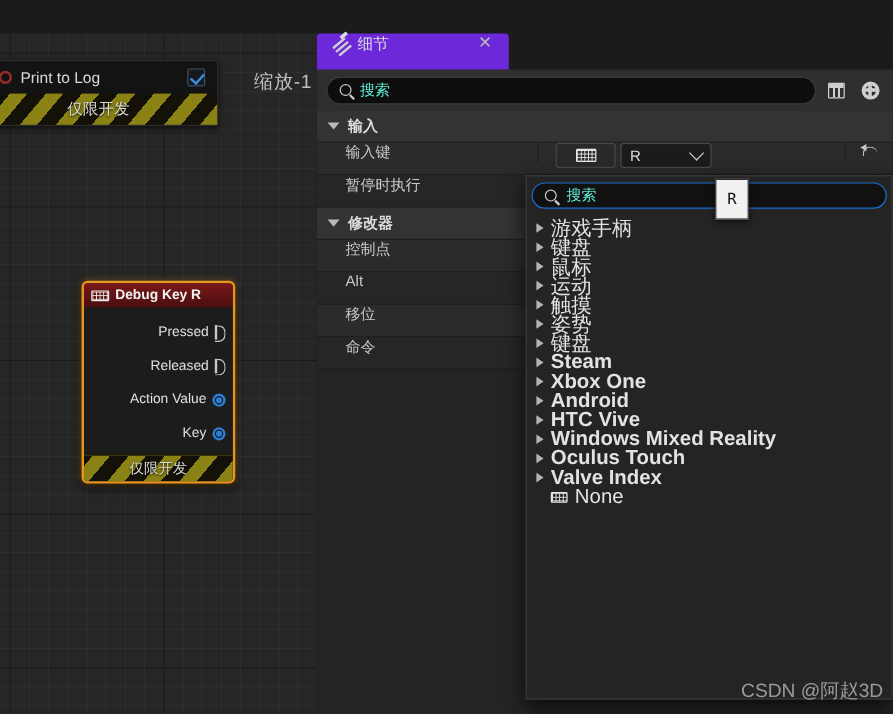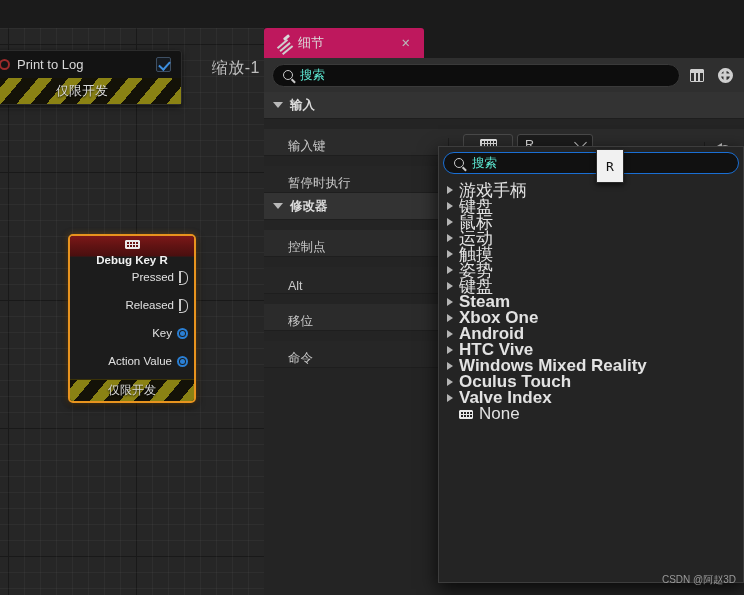--- a/index.html
+++ b/index.html
@@ -72,21 +72,20 @@
     border: 2px solid #e8931e; border-radius: 5px;
     background: #1c1c1c;
     box-shadow: 0 0 6px rgba(232,147,30,.35), 0 3px 8px rgba(0,0,0,.7);
     overflow: hidden;
   }
   .node-key-header {
     display: flex; align-items: center; gap: 5px;
     padding: 4px 6px; height: 21px;
     background: linear-gradient(to bottom, #7c1818 0%, #621313 48%, #4a0f0f 100%);
     border-bottom: 1px solid #341717;
-    flex-direction: column;
   }
   .node-key-title { color: #f2f2f2; font-size: 11.5px; font-weight: bold; white-space: nowrap; }
   .kb-icon {
     width: 15px; height: 9px; flex: none;
     background:
       linear-gradient(to right, #e9e9e9 1px, transparent 1px) 0 0/3px 3px,
       linear-gradient(to bottom, #e9e9e9 1px, transparent 1px) 0 0/3px 3px;
     border: 1px solid #e9e9e9; border-radius: 1px;
   }
   .node-key-body { padding: 6px 0 4px 0; background:#1c1c1c; }
@@ -120,25 +119,24 @@
     border-radius:50%; background:#2a7fd4;
   }
   .node-key .dev-bar { height: 22px; border-top: 1px solid #3a3208; }
   .node-key .dev-bar span { font-size: 12px; }
 
   
   .details { position: absolute; left: 264px; top: 28px; width: 480px; height: 567px; background: #242424; }
 
   .tabbar { height: 30px; background: #1b1b1b; display: flex; align-items: flex-end; }
   .tab {
-    display: flex; align-items: center; gap: 8px;
+    display: flex; align-items: flex-start; gap: 8px;
     height: 30px; padding: 0 12px 0 11px;
-    background: #be185d; border-top-left-radius: 3px; border-top-right-radius: 3px;
+    background: #6d28d9; border-top-left-radius: 3px; border-top-right-radius: 3px;
     min-width: 160px;
-    font-family: Liberation Mono, monospace;
   }
   .tab-title { color: #dcdcdc; font-size: 13px; flex: 1; }
   .tab-close { color: #b9b9b9; font-size: 14px; line-height: 1; padding: 0 2px; }
   .tab-icon { width: 15px; height: 15px; flex: none; position: relative; }
   .tab-icon::before {
     content:""; position:absolute; left:1px; top:7px; width:13px; height:2px;
     background:#cfcfcf; transform: rotate(-40deg); box-shadow: 0 4px 0 #cfcfcf, 0 8px 0 #cfcfcf;
   }
   .tab-icon::after {
     content:""; position:absolute; right:0px; top:0px; width:7px; height:3px;
@@ -188,23 +186,22 @@
     height: 27px; display: flex; align-items: center; gap: 7px;
     padding-left: 9px; background: #333333; border-bottom: 1px solid #1e1e1e; font-weight: bold;
   }
   .tri-down {
     width:0;height:0;border-left:5px solid transparent;border-right:5px solid transparent;
     border-top:6px solid #b9b9b9; flex:none;
   }
   .cat-label { color: #dcdcdc; font-size: 12.5px; }
 
   .prop-row {
-    height: 27px; display: flex; align-items: flex-end; border-bottom: 1px solid #1e1e1e;
+    height: 27px; display: flex; align-items: flex-start; border-bottom: 1px solid #1e1e1e;
     background: #2b2b2b;
-    margin-top: 10px;
   }
   .prop-row.alt { background: #262626; }
   .prop-name {
     width: 185px; display:flex; align-items:center; padding-left: 24px;
     color: #c9c9c9; font-size: 12.5px; border-right: 1px solid #1e1e1e;
   }
   .prop-value { flex: 1; display: flex; align-items: center; padding: 0 4px; position: relative; }
   .prop-reset { width: 40px; display:flex; align-items:center; justify-content:center;
     border-left: 1px solid #1e1e1e; color:#c5c5c5; font-size:15px; }
   .undo-arrow { width:15px;height:13px;position:relative; }
@@ -263,21 +260,21 @@
   .key-badge {
     position: absolute; left: 596px; top: 149px; width: 28px; height: 34px;
     background: #f1f1f1; border: 1px solid #2a2a2a;
     display: flex; align-items: center; justify-content: center;
     color: #111; font-size: 13px; font-family: "DejaVu Sans Mono", monospace;
     box-shadow: 0 2px 5px rgba(0,0,0,.6); z-index: 20;
   }
 
   .watermark {
     position: absolute; right: 8px; bottom: 8px;
-    color: #9a9a9a; font-size: 10px; z-index: 30;
+    color: #9a9a9a; font-size: 16px; z-index: 30;
   }
 </style>
 </head>
 <body>
 
 <div id="root">
 
   <div class="top-strip"></div>
 
   <div class="graph">
@@ -303,25 +300,25 @@
       <div class="node-key-body">
         <div class="pin-row">
           <span class="pin-label">Pressed</span>
           <span class="pin-exec"></span>
         </div>
         <div class="pin-row">
           <span class="pin-label">Released</span>
           <span class="pin-exec"></span>
         </div>
         <div class="pin-row">
+          <span class="pin-label">Action Value</span>
+          <span class="pin-data"></span>
+        </div>
+        <div class="pin-row">
           <span class="pin-label">Key</span>
-          <span class="pin-data"></span>
-        </div>
-        <div class="pin-row">
-          <span class="pin-label">Action Value</span>
           <span class="pin-data"></span>
         </div>
       </div>
       <div class="dev-bar">
         <span>仅限开发</span>
       </div>
     </div>
   </div>
 
   <div class="details">

